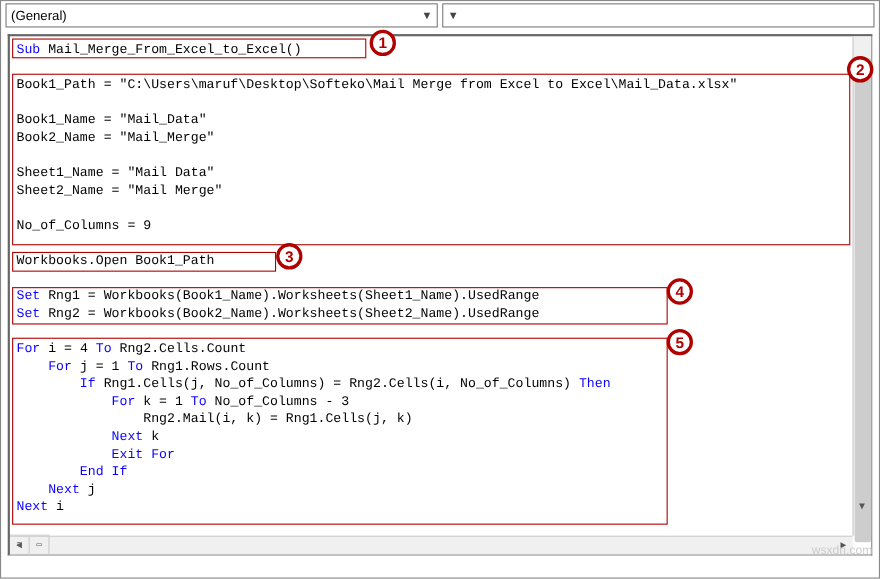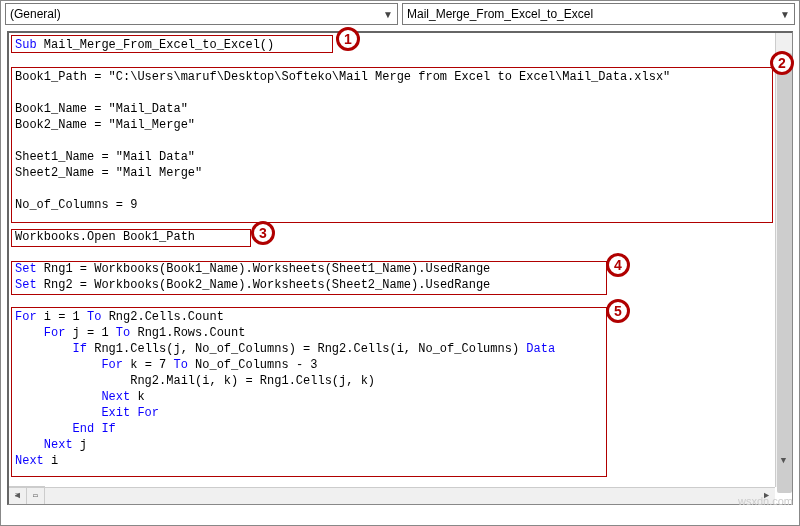--- a/index.html
+++ b/index.html
@@ -34,21 +34,20 @@
 </head>
 <body>
 
 <div class="frame">
   <div class="dropbar">
     <div class="drop">
       <span>(General)</span>
       <span class="chev">▼</span>
     </div>
     <div class="drop">
-      <span>Mail_Merge_From_Excel_to_Excel</span>
       <span class="chev">▼</span>
     </div>
   </div>
 
   <div class="code-area">
 <pre><span class="kw">Sub</span><span> Mail_Merge_From_Excel_to_Excel()</span>
 <span></span>
 <span>Book1_Path = "C:\Users\maruf\Desktop\Softeko\Mail Merge from Excel to Excel\Mail_Data.xlsx"</span>
 <span></span>
 <span>Book1_Name = "Mail_Data"</span>
@@ -57,24 +56,24 @@
 <span>Sheet1_Name = "Mail Data"</span>
 <span>Sheet2_Name = "Mail Merge"</span>
 <span></span>
 <span>No_of_Columns = 9</span>
 <span></span>
 <span>Workbooks.Open Book1_Path</span>
 <span></span>
 <span class="kw">Set</span><span> Rng1 = Workbooks(Book1_Name).Worksheets(Sheet1_Name).UsedRange</span>
 <span class="kw">Set</span><span> Rng2 = Workbooks(Book2_Name).Worksheets(Sheet2_Name).UsedRange</span>
 <span></span>
-<span class="kw">For</span><span> i = 1 </span><span class="kw">To</span><span> Rng2.Cells.Count</span>
+<span class="kw">For</span><span> i = 4 </span><span class="kw">To</span><span> Rng2.Cells.Count</span>
 <span class="kw">    For</span><span> j = 1 </span><span class="kw">To</span><span> Rng1.Rows.Count</span>
-<span class="kw">        If</span><span> Rng1.Cells(j, No_of_Columns) = Rng2.Cells(i, No_of_Columns) </span><span class="kw">Data</span>
-<span class="kw">            For</span><span> k = 7 </span><span class="kw">To</span><span> No_of_Columns - 3</span>
+<span class="kw">        If</span><span> Rng1.Cells(j, No_of_Columns) = Rng2.Cells(i, No_of_Columns) </span><span class="kw">Then</span>
+<span class="kw">            For</span><span> k = 1 </span><span class="kw">To</span><span> No_of_Columns - 3</span>
 <span>                Rng2.Mail(i, k) = Rng1.Cells(j, k)</span>
 <span class="kw">            Next</span><span> k</span>
 <span class="kw">            Exit For</span>
 <span class="kw">        End If</span>
 <span class="kw">    Next</span><span> j</span>
 <span class="kw">Next</span><span> i</span>
 <span></span>
 <span class="kw">End Sub</span></pre>
 
     <div class="outline" style="left:2px;top:2px;width:322px;height:18px;"></div>

